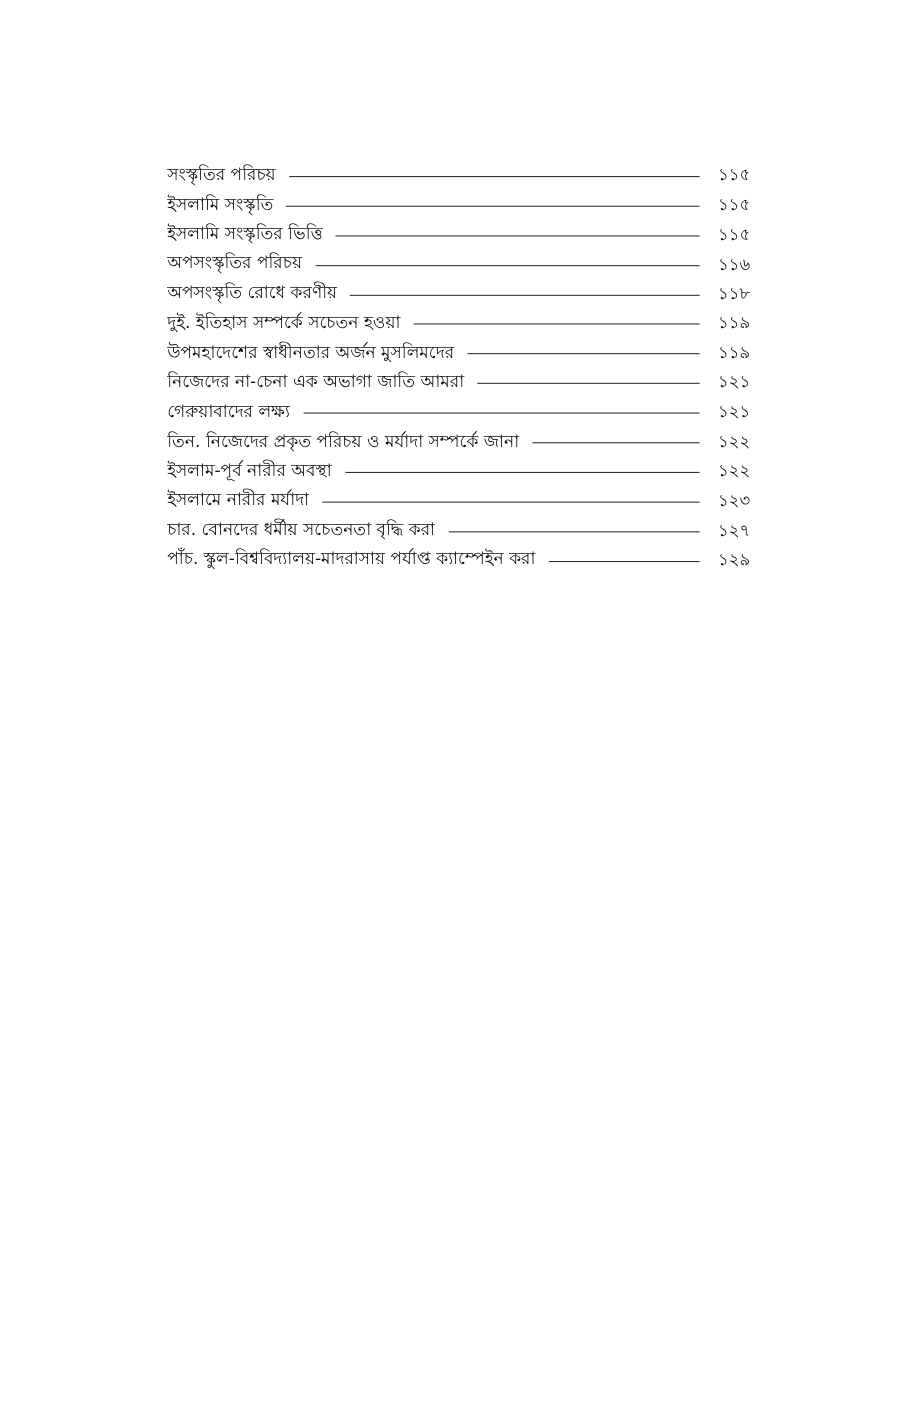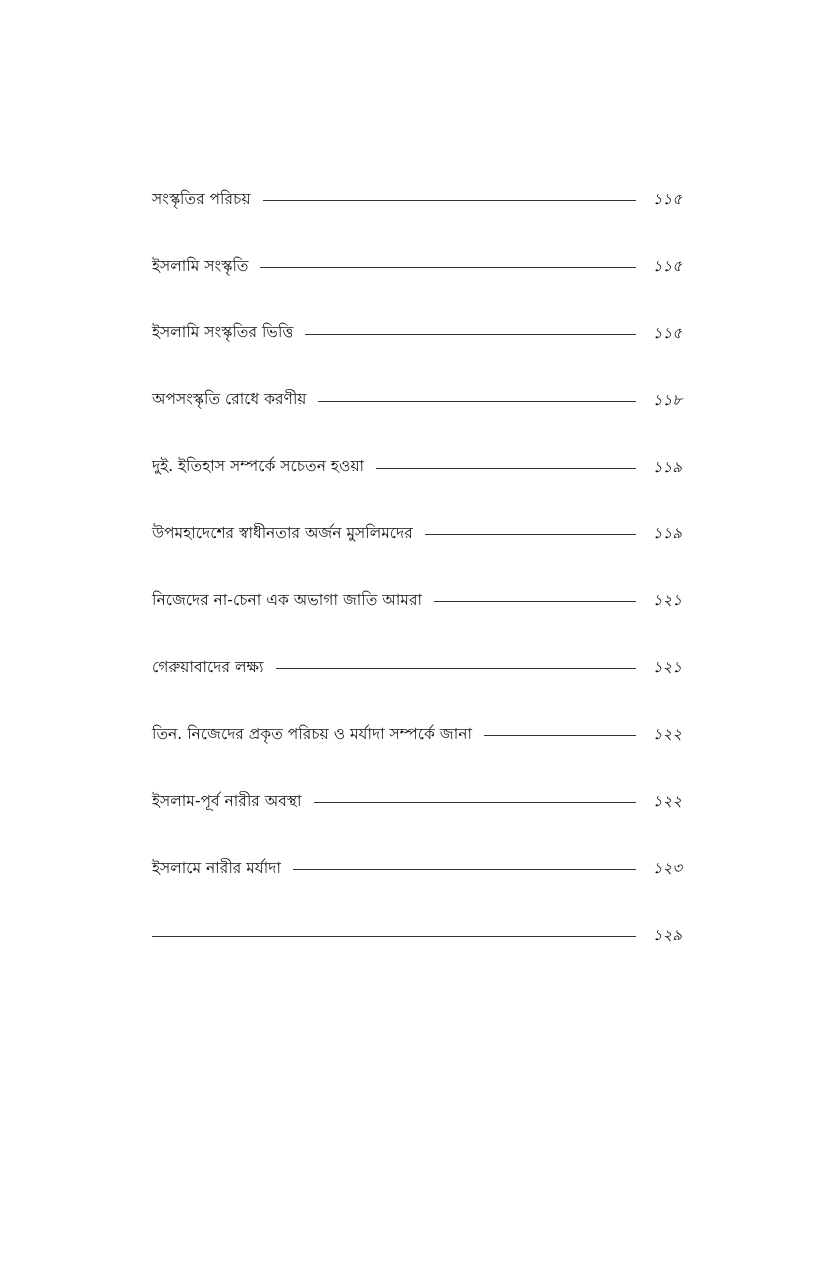--- a/index.html
+++ b/index.html
@@ -1,23 +1,23 @@
 <!DOCTYPE html>
 <html><head>
 <meta charset="utf-8">
 <style>
   html, body { margin: 0; padding: 0; background: #ffffff; }
   body { width: 825px; height: 1275px; position: relative; overflow: hidden;
          font-family: "DejaVu Sans", "Liberation Sans", sans-serif; color: #111; }
   .toc { position: absolute; left: 152px; top: 146px; width: 530px; }
-  .row { display: flex; align-items: center; height: 26.9px; margin-top: 40px; }
+  .row { display: flex; align-items: center; height: 26.9px; }
   .title { font-size: 15.5px; white-space: nowrap; padding-right: 12px; line-height: 1; }
   .row.bold .title { font-weight: normal; }
   .leader { flex: 1; height: 0; border-top: 1px solid #333; margin-top: 2px; }
-  .page { width: 46px; text-align: right; font-size: 15px; padding-left: 0; flex: none; line-height: 1; font-style: italic; }
+  .page { width: 46px; text-align: right; font-size: 15px; padding-left: 0; flex: none; line-height: 1; }
   .spacer { height: 30px; }
   .row.final { height: 30px; }
   .row.final .title { font-size: 21px; font-weight: bold; padding-right: 16px; }
   .row.final .leader { margin-top: 4px; }
 </style>
 </head>
 <body>
 
 <div class="toc">
   <div class="row">
@@ -27,20 +27,25 @@
     </div>
   <div class="row">
       <span class="title">ইসলামি সংস্কৃতি</span>
       <span class="leader"></span>
       <span class="page">১১৫</span>
     </div>
   <div class="row">
       <span class="title">ইসলামি সংস্কৃতির ভিত্তি</span>
       <span class="leader"></span>
       <span class="page">১১৫</span>
+    </div>
+  <div class="row">
+      <span class="title">অপসংস্কৃতির পরিচয়</span>
+      <span class="leader"></span>
+      <span class="page">১১৬</span>
     </div>
   <div class="row">
       <span class="title">অপসংস্কৃতি রোধে করণীয়</span>
       <span class="leader"></span>
       <span class="page">১১৮</span>
     </div>
   <div class="row bold">
       <span class="title">দুই. ইতিহাস সম্পর্কে সচেতন হওয়া</span>
       <span class="leader"></span>
       <span class="page">১১৯</span>
@@ -69,19 +74,25 @@
       <span class="title">ইসলাম-পূর্ব নারীর অবস্থা</span>
       <span class="leader"></span>
       <span class="page">১২২</span>
     </div>
   <div class="row">
       <span class="title">ইসলামে নারীর মর্যাদা</span>
       <span class="leader"></span>
       <span class="page">১২৩</span>
     </div>
   <div class="row bold">
+      <span class="title">চার. বোনদের ধর্মীয় সচেতনতা বৃদ্ধি করা</span>
+      <span class="leader"></span>
+      <span class="page">১২৭</span>
+    </div>
+  <div class="row bold">
+      <span class="title">পাঁচ. স্কুল-বিশ্ববিদ্যালয়-মাদরাসায় পর্যাপ্ত ক্যাম্পেইন করা</span>
       <span class="leader"></span>
       <span class="page">১২৯</span>
     </div>
 
   <div class="spacer"></div>
 
 </div>
 
 </body></html>

